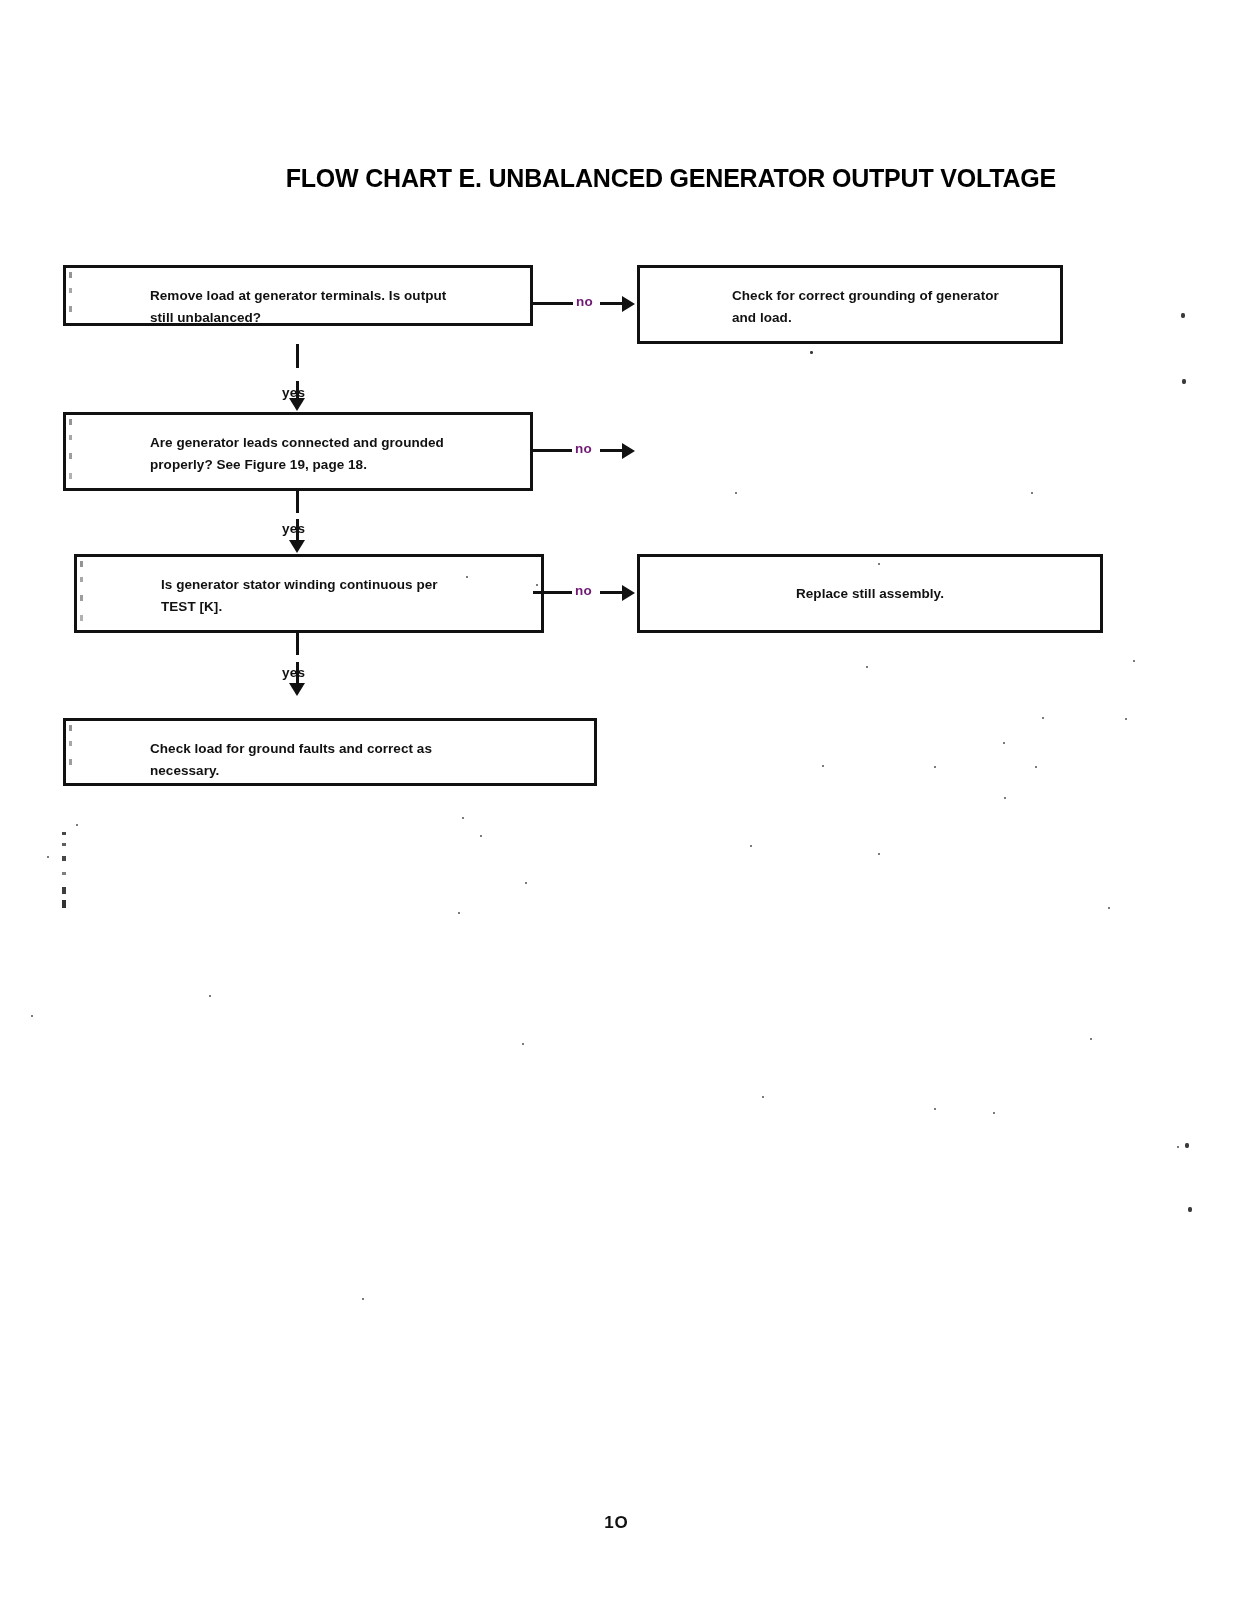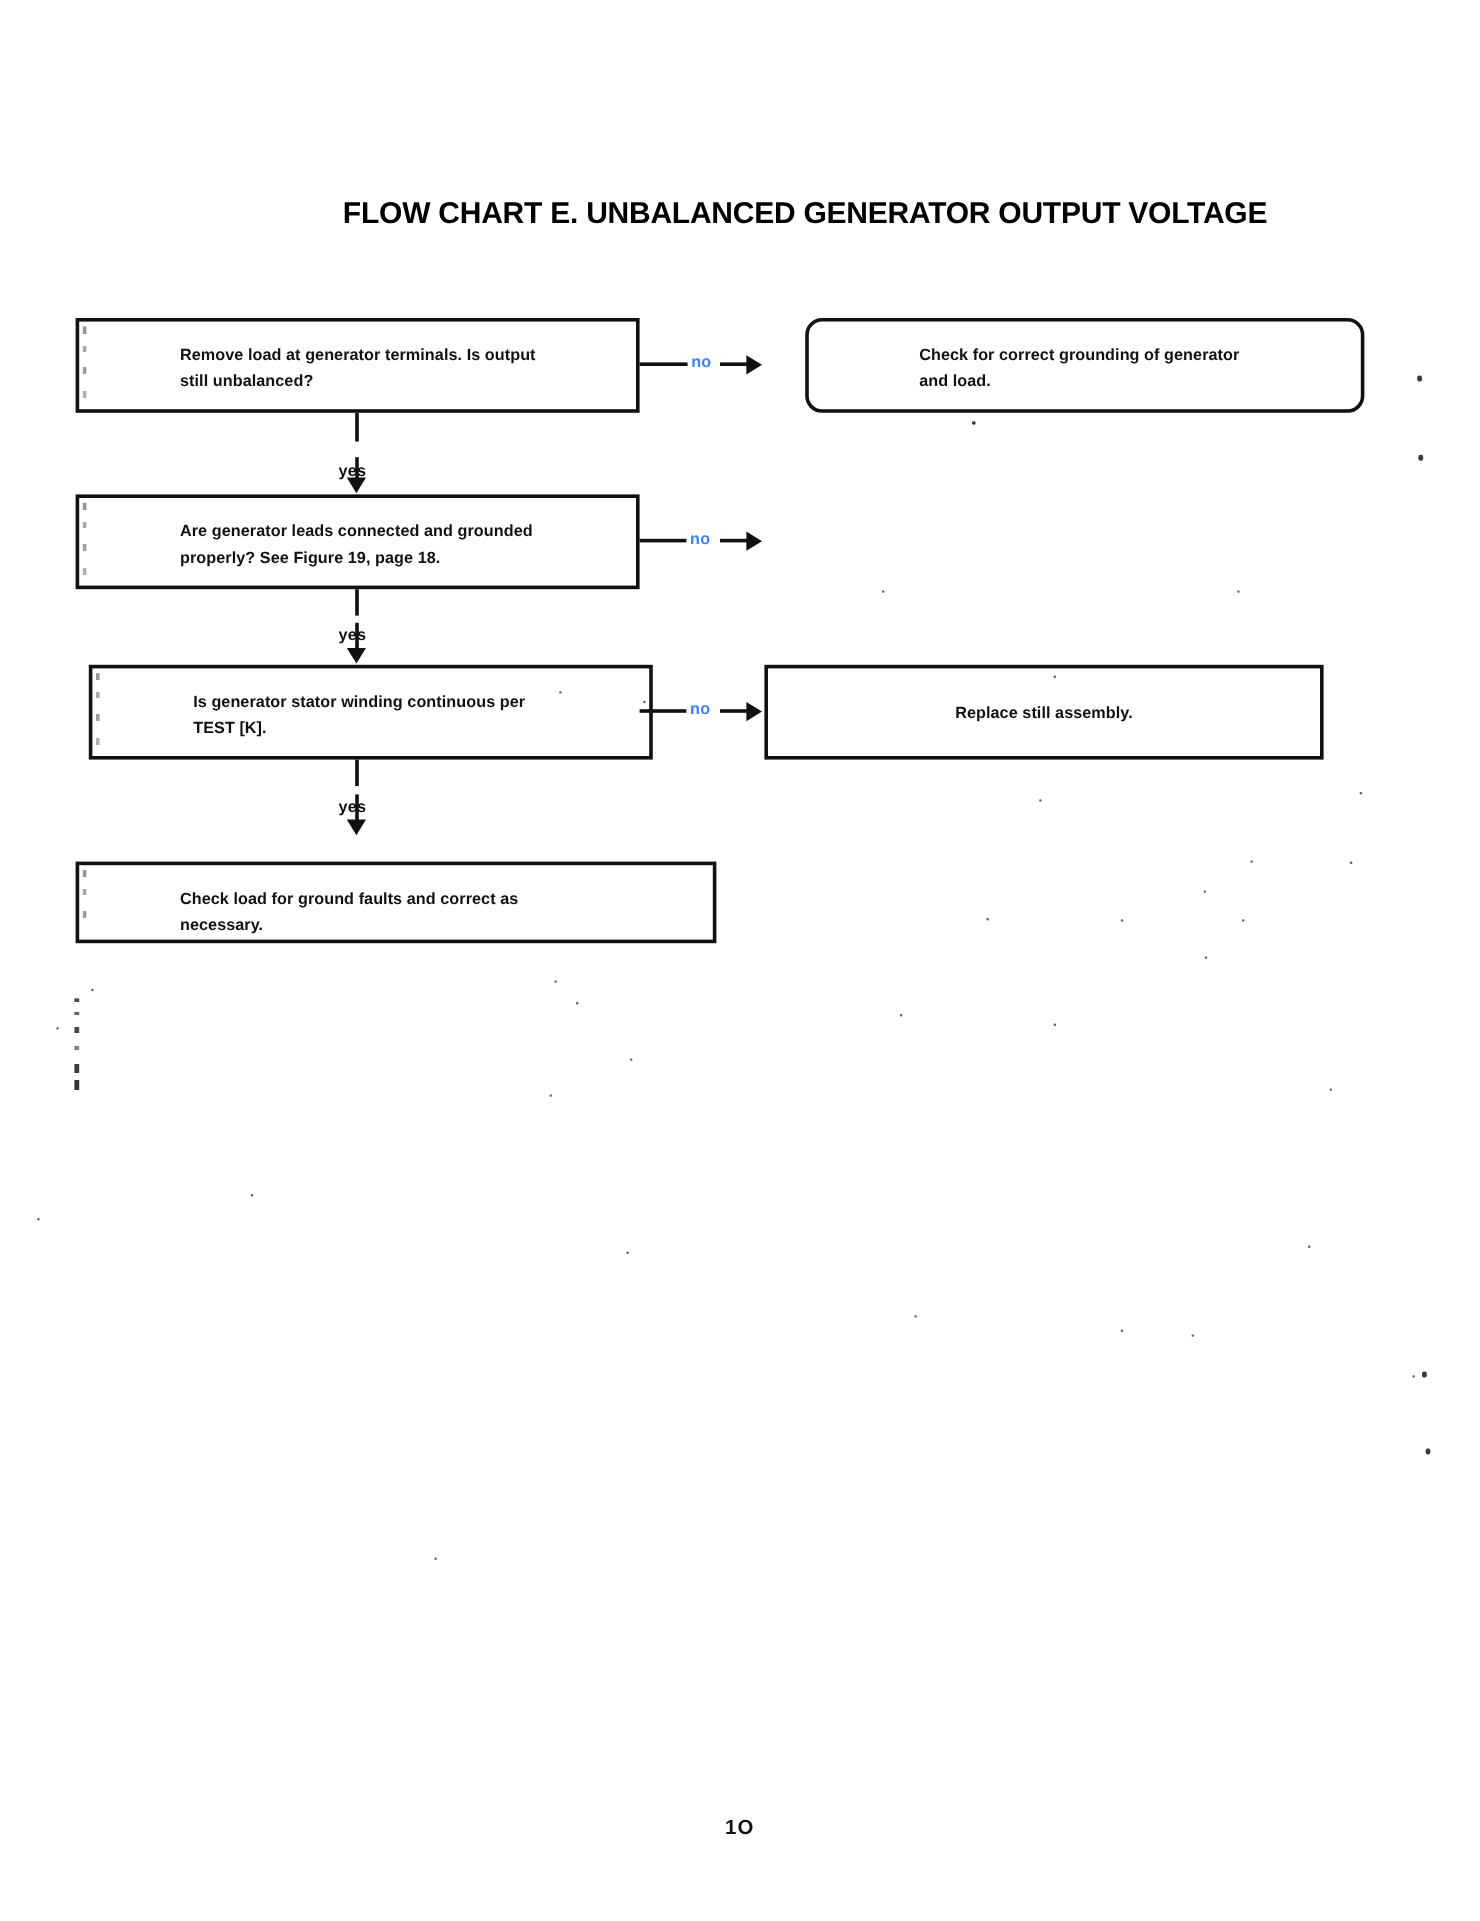--- a/index.html
+++ b/index.html
@@ -81,22 +81,22 @@
   }
   
   .fbox.right-center .fbox-text {
     left: 0;
     right: 0;
     top: 26px;
     text-align: center;
   }
 
   
-  #box-r1c1 { left: 63px;  top: 265px; width: 470px; height: 79px; }
-  #box-r1c2 { left: 671px; top: 265px; width: 466px; height: 79px; border-radius: 14px; }
+  #box-r1c1 { left: 63px;  top: 265px; width: 470px; height: 61px; }
+  #box-r1c2 { left: 637px; top: 265px; width: 426px; height: 79px; }
   #box-r2c1 { left: 63px;  top: 412px; width: 470px; height: 79px; }
   #box-r2c2 { left: 637px; top: 412px; width: 466px; height: 79px; }
   #box-r3c1 { left: 74px;  top: 554px; width: 470px; height: 79px; }
   #box-r3c2 { left: 637px; top: 554px; width: 466px; height: 79px; }
   #box-r4c1 { left: 63px;  top: 718px; width: 534px; height: 68px; }
 
   
   .conn { position: absolute; }
 
   
@@ -133,21 +133,21 @@
     position: absolute;
     width: 0; height: 0;
     border-top: 8px solid transparent;
     border-bottom: 8px solid transparent;
     border-left: 13px solid #111;
   }
   .no-label {
     position: absolute;
     font-size: 13.5px;
     font-weight: bold;
-    color: #3b82f6;
+    color: #701a75;
     letter-spacing: 0.2px;
     background: #fff;
     padding: 0 3px;
   }
 
   
   
   #yes1-top    { left: 296px; top: 344px; height: 24px; }
   #yes1-label  { left: 279px; top: 359px; }
   #yes1-bottom { left: 296px; top: 381px; height: 18px; }

